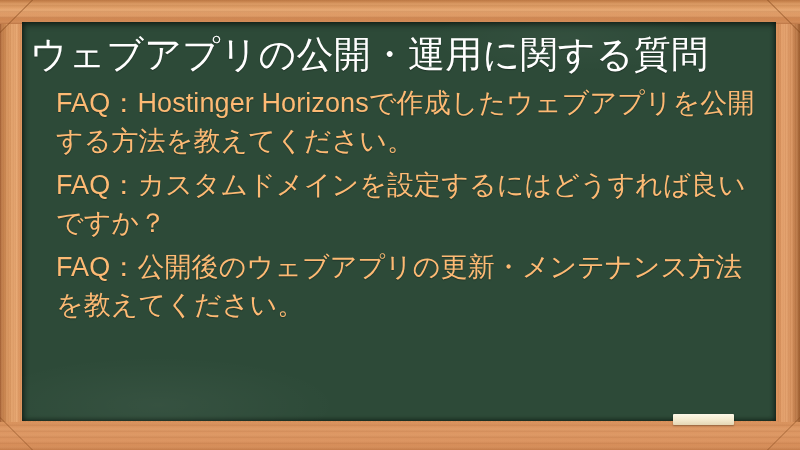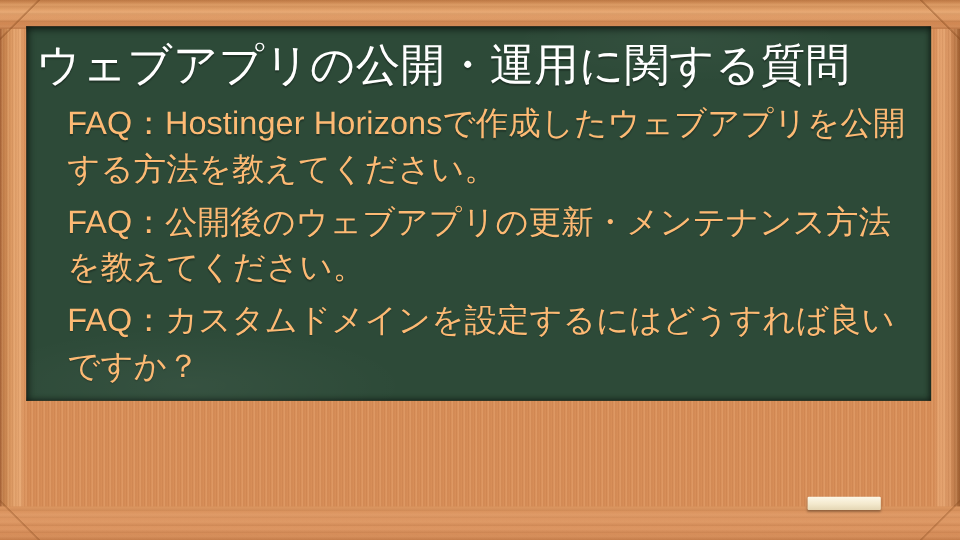--- a/index.html
+++ b/index.html
@@ -112,21 +112,21 @@
     bottom: 0; right: 0;
     background: linear-gradient(315deg, rgba(255,255,255,0) 0 46%, rgba(130,70,26,0.30) 47% 49%, rgba(255,255,255,0) 50% 100%);
   }
 
   
   .board {
     position: absolute;
     left: 22px;
     top: 22px;
     width: 754px;
-    height: 312px;
+    height: 399px;
     background: #2d4a38;
     box-shadow:
       inset 0 3px 6px rgba(0, 0, 0, 0.42),
       inset 3px 0 5px rgba(0, 0, 0, 0.25),
       inset -2px 0 4px rgba(0, 0, 0, 0.22),
       inset 0 -2px 4px rgba(0, 0, 0, 0.18);
     overflow: hidden;
   }
 
   
@@ -197,22 +197,22 @@
   <div class="miter miter-bl"></div>
   <div class="miter miter-br"></div>
 
   <div class="board">
     <div class="board-inner">
 
       <h1 class="board-title">ウェブアプリの公開・運用に関する質問</h1>
 
       <ul class="faq-list">
         <li class="faq-item">FAQ：Hostinger Horizonsで作成したウェブアプリを公開する方法を教えてください。</li>
+        <li class="faq-item">FAQ：カスタムドメインを設定するにはどうすれば良いですか？</li>
         <li class="faq-item">FAQ：公開後のウェブアプリの更新・メンテナンス方法を教えてください。</li>
-        <li class="faq-item">FAQ：カスタムドメインを設定するにはどうすれば良いですか？</li>
       </ul>
 
     </div>
   </div>
 
   <div class="chalk-stick"></div>
 
 </div>
 
 </body></html>

